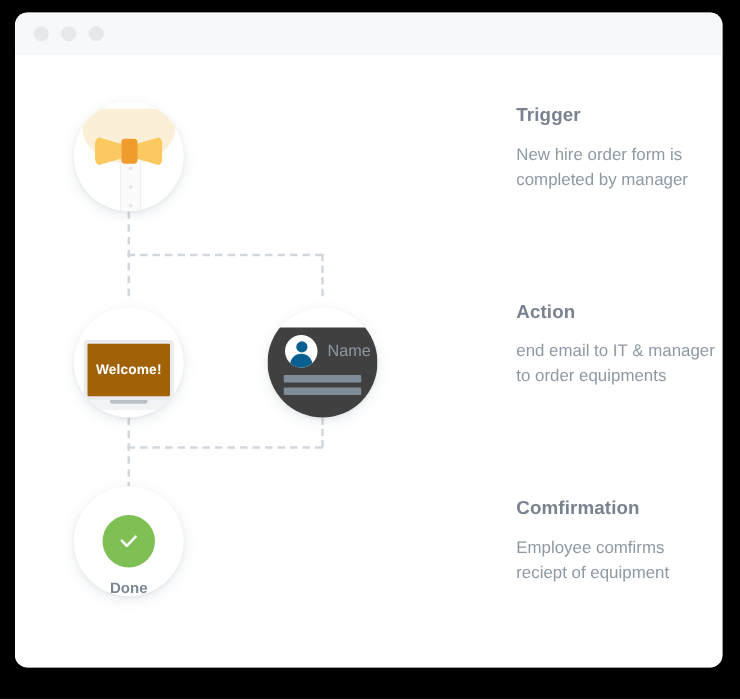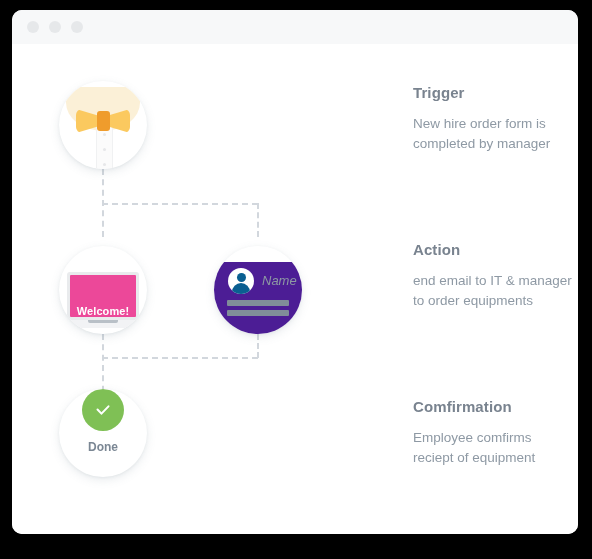--- a/index.html
+++ b/index.html
@@ -172,24 +172,24 @@
     width: 72px;
     height: 48px;
     background: #e9ebed;
     border-radius: 3px;
     padding: 3px;
     box-sizing: border-box;
   }
   .screen {
     width: 100%;
     height: 100%;
-    background: #ec4899;
+    background: #a16207;
     border-radius: 1px;
     display: flex;
-    align-items: flex-end;
+    align-items: center;
     justify-content: center;
   }
   .screen-text {
     color: #ffffff;
     font-size: 11px;
     font-weight: 600;
     letter-spacing: 0.1px;
   }
   .laptop-base {
     position: absolute;
@@ -211,22 +211,21 @@
     border-radius: 0 0 2px 2px;
   }
 
   
   .namecard {
     position: absolute;
     left: 0;
     top: 16px;
     width: 100%;
     height: 74px;
-    background: #4c1d95;
-    font-style: italic;
+    background: #404040;
   }
   .avatar-circle {
     position: absolute;
     left: 14px;
     top: 6px;
     width: 26px;
     height: 26px;
     border-radius: 50%;
     background: #ffffff;
     overflow: hidden;
@@ -273,21 +272,21 @@
   
   .done-wrap {
     position: absolute;
     left: 0;
     top: 0;
     width: 100%;
     height: 100%;
     display: flex;
     flex-direction: column;
     align-items: center;
-    justify-content: flex-start;
+    justify-content: flex-end;
   }
   .check-circle {
     width: 42px;
     height: 42px;
     border-radius: 50%;
     background: #7fc055;
     display: flex;
     align-items: center;
     justify-content: center;
   }

